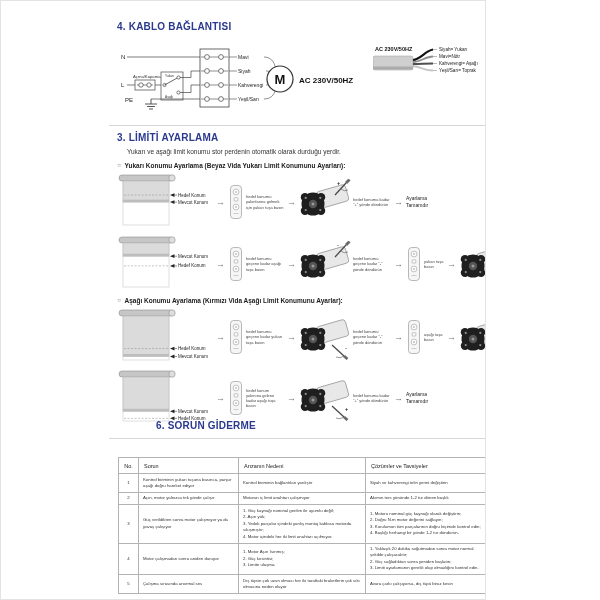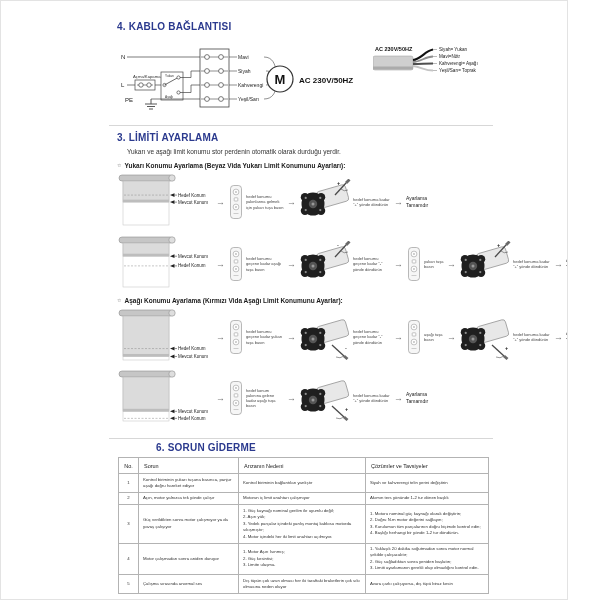--- a/index.html
+++ b/index.html
@@ -1,16 +1,16 @@
 <!DOCTYPE html>
 <html><head>
 <meta charset="utf-8">
 <style>
   html,body{margin:0;padding:0;background:#ffffff;}
-  #page{position:relative;width:568px;height:600px;background:#ffffff;border:1px solid #e3e3e3;
+  #page{position:relative;width:486px;height:600px;background:#ffffff;border:1px solid #e3e3e3;
         font-family:"Liberation Sans","DejaVu Sans",sans-serif;overflow:hidden;box-sizing:border-box;}
   .sec-title{position:absolute;left:116px;font-size:10px;font-weight:bold;color:#2b3a8e;letter-spacing:0.2px;}
   .hr{position:absolute;left:108px;width:384px;border-top:1px solid #d7d7d7;}
   .intro{position:absolute;left:126px;font-size:6.5px;color:#333;}
   .sub-head{position:absolute;left:116px;font-size:6.5px;font-weight:bold;color:#1b1b1b;}
   .sub-head .bullet{font-size:5px;color:#666;font-weight:normal;margin-right:3px;vertical-align:1px;}
   .flow-row{position:absolute;left:116px;width:380px;height:62px;display:flex;align-items:center;gap:2px;}
   .flow-arrow{color:#777;font-size:9px;line-height:1;flex:0 0 auto;margin:0 1px;}
   .step-group{display:flex;align-items:center;gap:2px;flex:0 0 auto;}
   .step-text{font-size:4px;line-height:1.3;color:#444;flex:0 0 auto;}
@@ -448,21 +448,21 @@
           </svg>
         </div>
         <div class="step-text" style="width: 38px;">hedef konuma kadar "+" yönde döndürün</div>
       </div>
       <div class="flow-arrow">→</div>
       <div class="done-text">Ayarlama Tamamdır</div>
     </div>
 
   <div class="hr" style="top:437px;"></div>
 
-  <div class="sec-title" style="top:441px;padding-left:39px;">6. SORUN GİDERME</div>
+  <div class="sec-title" style="top:419px;padding-left:39px;">6. SORUN GİDERME</div>
 
   <table class="s6-table">
     <colgroup>
         <col style="width:20px">
         <col style="width:100px">
         <col style="width:127px">
         <col style="width:123px">
       </colgroup>
     <tbody>
         <tr>

